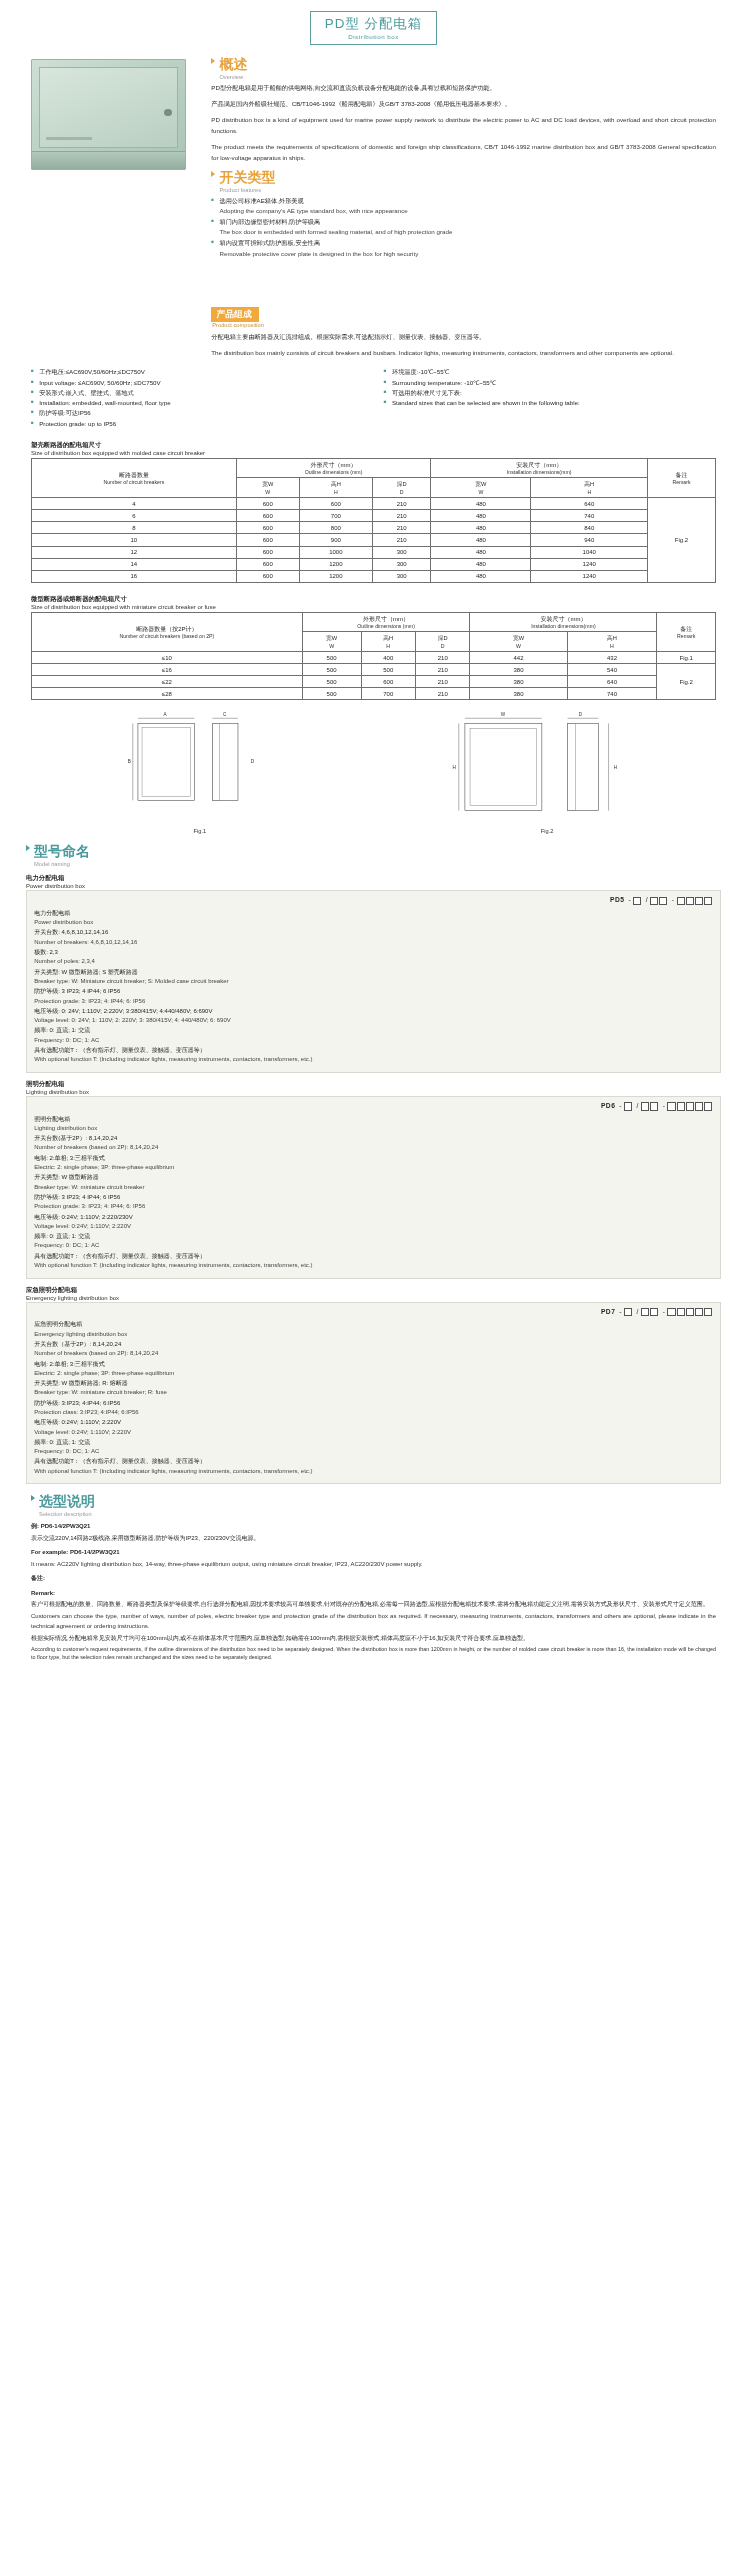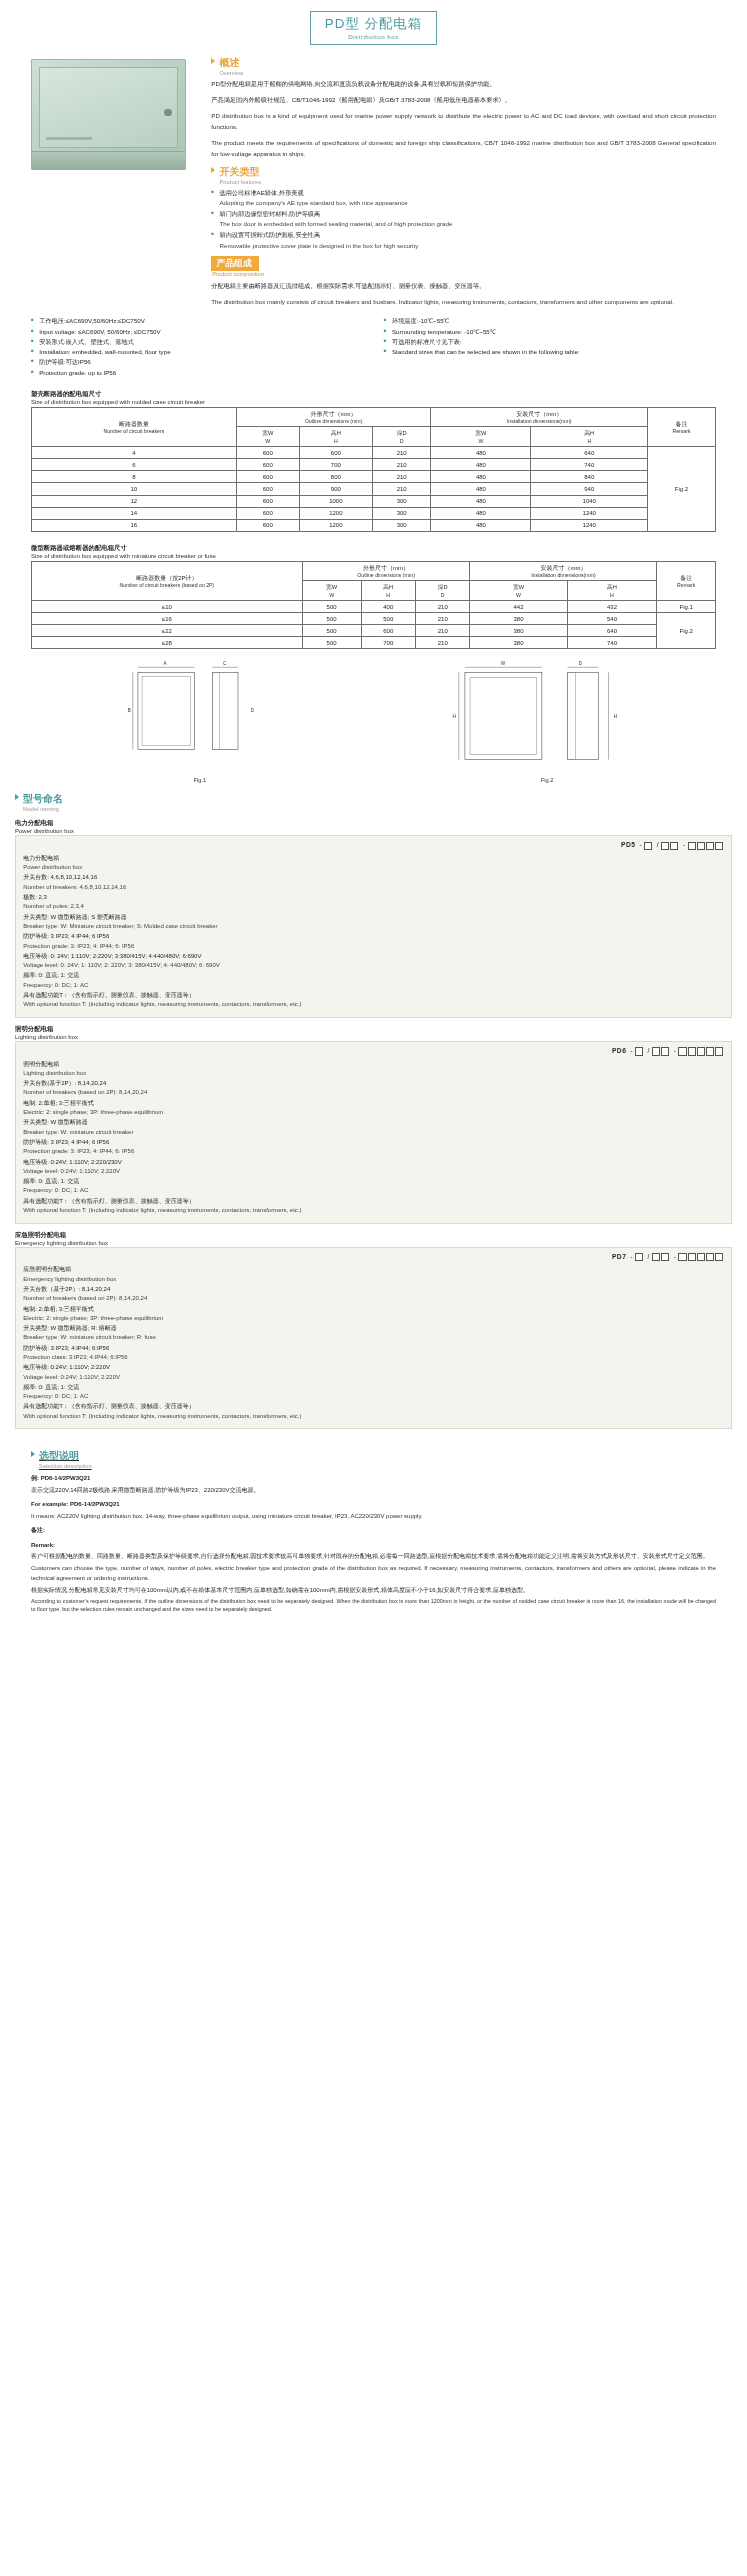--- a/index.html
+++ b/index.html
@@ -51,27 +51,27 @@
   .photo-caption { width:155px; text-align:center; font-size:5.7px; color:#555; padding-top:2.1px; }
 
   
   .sec-head { display:flex; align-items:flex-start; margin:2.1px 0 3.1px 0; }
   .sec-head .tri {
     width:0;height:0;border-left:4.6px solid #e8a33d;
     border-top:3.1px solid transparent;border-bottom:3.1px solid transparent;
     margin:2.1px 4.1px 0 0;
   }
   .sec-head .tri.teal { border-left-color:#4a9a9c; }
-  .sec-head .txt .cn { color:#e8a33d; font-size:10px; font-weight:bold; }
+  .sec-head .txt .cn { color:#e8a33d; font-size:14px; font-weight:bold; }
   .sec-head .txt .cn.teal { color:#4a9a9c; }
   .sec-head .txt .en { color:#9b9b9b; font-size:5.7px; }
 
   .sec-head-bar {
     background:#f2a93b; color:#fff; display:inline-block;
-    padding:1.5px 7.2px 1.5px 5.2px; font-size:8.8px; font-weight:bold;
+    padding:1.5px 7.2px 1.5px 5.2px; font-size:8.8px; font-weight:bold;margin-top:43px;
   }
   .bar-wrap { margin:5.2px 0 4.1px 0; }
   .bar-wrap .en { color:#c8913f; font-size:5.7px; padding-left:1px; }
 
   p.body { line-height:1.75; font-size:6.2px; margin:2.1px 0 5.2px 0; text-align:justify; }
   p.body.en { color:#333; }
 
   ul.feat { list-style:none; margin:1px 0 0 0; padding:0; }
   ul.feat li { font-size:6.2px; line-height:1.7; padding-left:8.2px; position:relative; }
   ul.feat li::before {
@@ -100,21 +100,21 @@
   table.spec .sub { font-size:5.7px; }
   table.spec .en { font-size:5.2px; color:#333; display:block; }
 
   
   .draw-wrap { padding:7.2px 31px 0 31px; display:flex; gap:9.3px; align-items:flex-start; }
   .draw-cell { flex:1; text-align:center; }
   .draw-cap { font-size:5.7px; color:#333; padding-top:2.1px; }
   svg { display:block; margin:0 auto; }
 
   
-  .model-block { padding:0 15px; }
+  .model-block { padding:0 26px; }
   .sub-label { font-size:6.4px; font-weight:bold; margin:7.2px 0 1px 0; }
   .sub-label .en { font-weight:normal; display:block; color:#333; font-size:6px; }
 
   .naming {
     background:#f3f4ee; border:0.5px solid #d8d9d0; padding:5.2px 7.2px 6.2px 7.2px;
     position:relative;
   }
   .naming .code-row { text-align:right; padding-bottom:3.1px; font-size:6.7px; letter-spacing:0.5px; }
   .naming .code-row .code { font-weight:bold; }
   .naming .box {
@@ -516,21 +516,21 @@
         <div class="item"><span class="cn">开关类型: W 微型断路器; R: 熔断器</span><br><span class="en">Breaker type: W: miniature circuit breaker; R: fuse</span></div>
         <div class="item"><span class="cn">防护等级: 3:IP23; 4:IP44; 6:IP56</span><br><span class="en">Protection class: 3:IP23; 4:IP44; 6:IP56</span></div>
         <div class="item"><span class="cn">电压等级: 0:24V; 1:110V; 2:220V</span><br><span class="en">Voltage level: 0:24V; 1:110V; 2:220V</span></div>
         <div class="item"><span class="cn">频率: 0: 直流; 1: 交流</span><br><span class="en">Frequency: 0: DC; 1: AC</span></div>
         <div class="item"><span class="cn">具有选配功能T：（含有指示灯、测量仪表、接触器、变压器等）</span><br><span class="en">With optional function T: (Including indicator lights, measuring instruments, contactors, transformers, etc.)</span></div>
       </div>
     </div>
   </div>
 
   <div class="sel-wrap">
-    <div class="sec-head" style="margin-top:20px;text-decoration:underline;">
+    <div class="sec-head" style="margin-top:9px;">
       <div class="tri teal"></div>
       <div class="txt">
         <div class="cn teal">选型说明</div>
         <div class="en">Selection description</div>
       </div>
     </div>
     <div class="sel-body">
       <p class="hd">例: PD6-14/2PW3Q21</p>
       <p>表示交流220V,14回路2极线路,采用微型断路器,防护等级为IP23、220/230V交流电源。</p>
       <p class="hd">For example: PD6-14/2PW3Q21</p>

